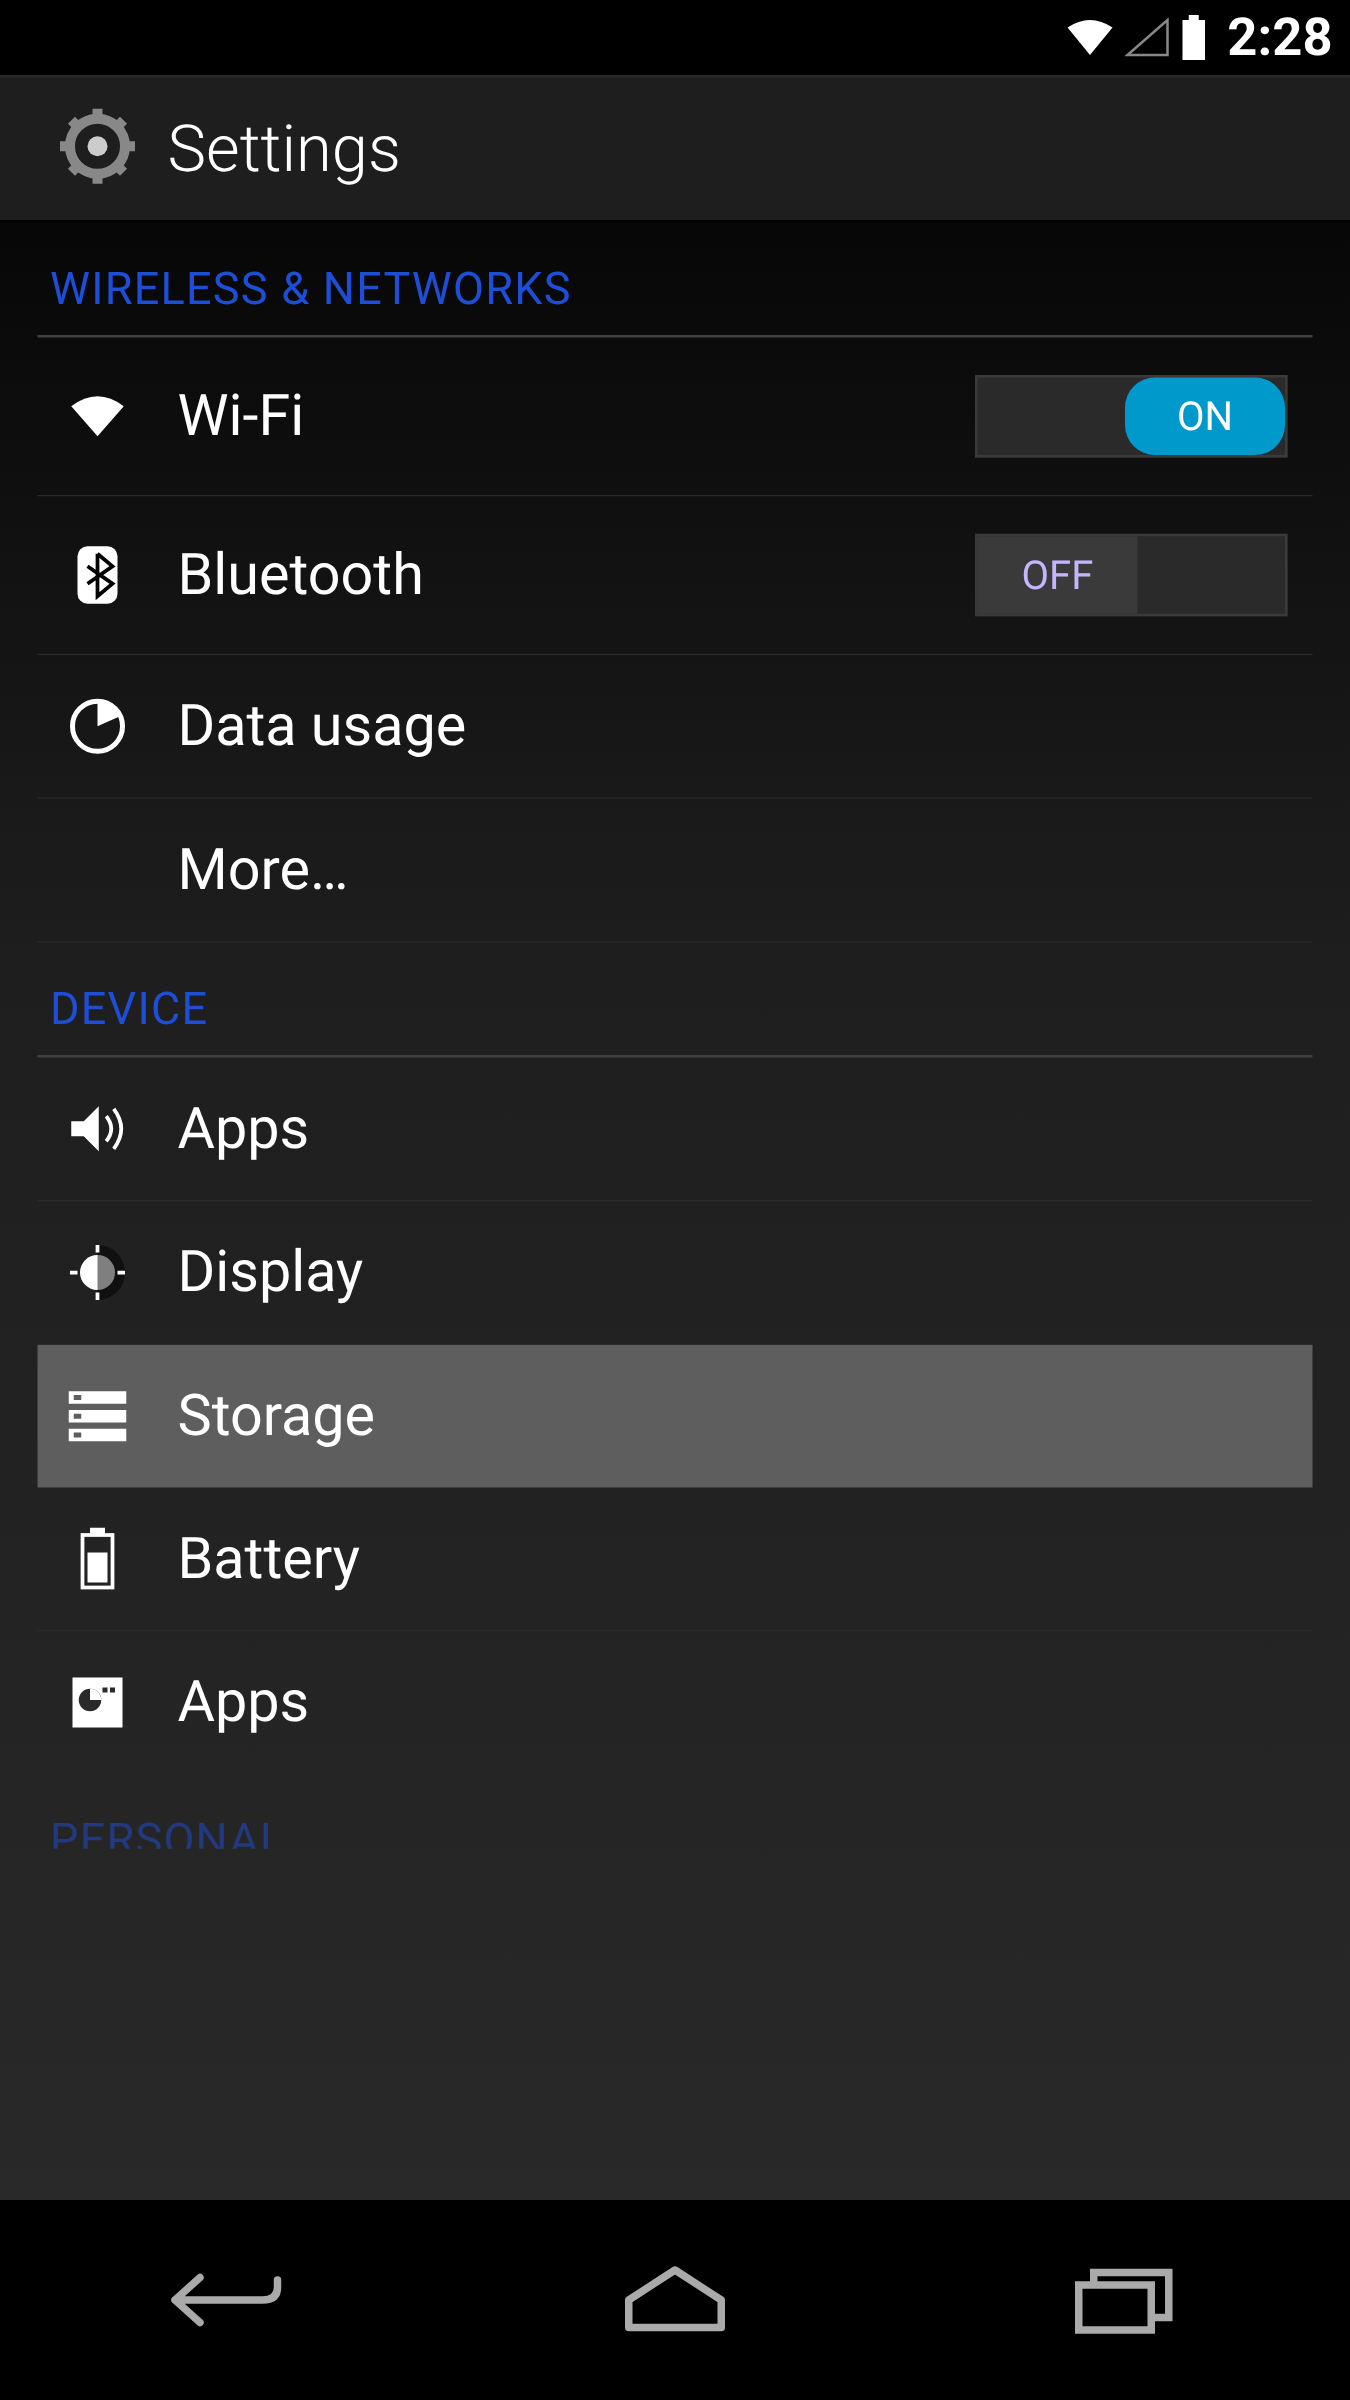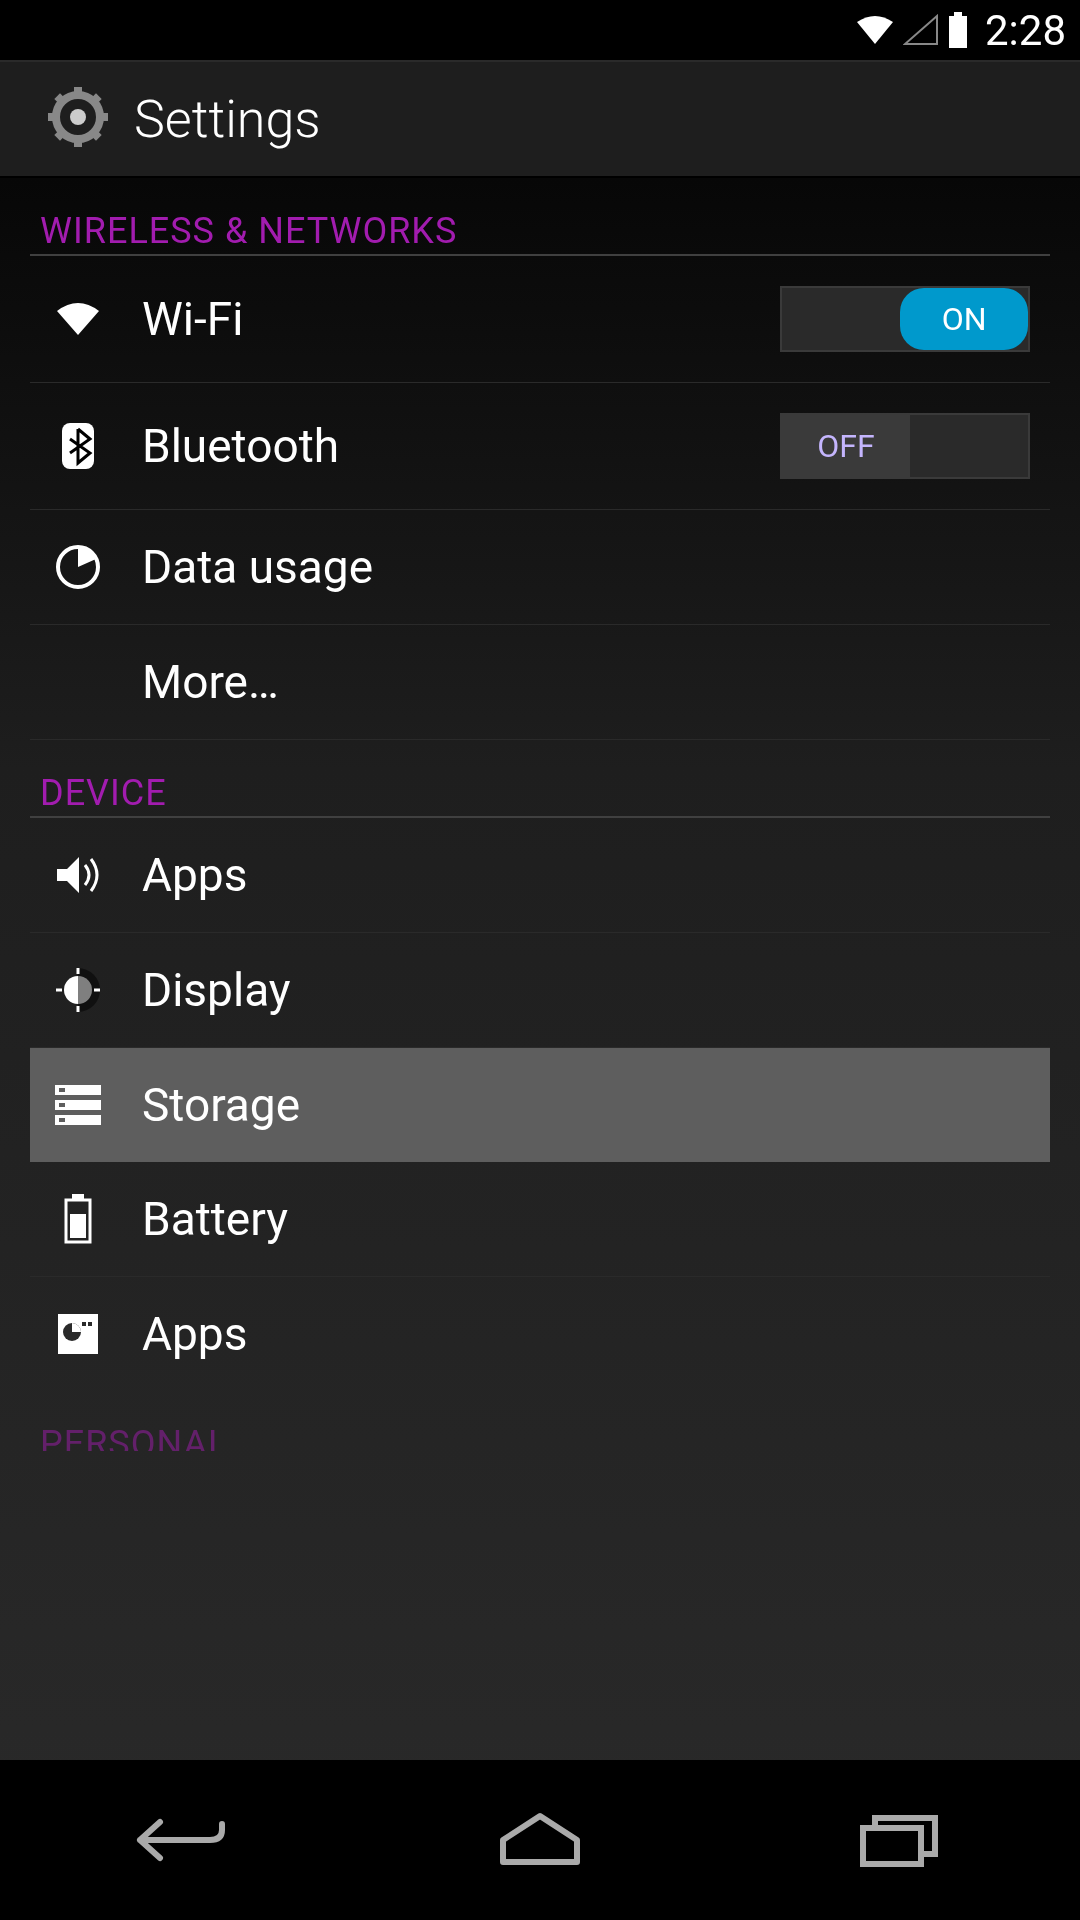--- a/index.html
+++ b/index.html
@@ -20,21 +20,21 @@
       background: #000;
       display: flex;
       align-items: center;
       justify-content: flex-end;
       padding: 0 14px;
       gap: 8px;
     }
     .status-time {
       color: #fff;
       font-size: 42px;
-      font-weight: 400;
+      font-weight: 700;
       margin-left: 8px;
     }
     .status-icon {
       display: inline-flex;
       align-items: center;
     }
     .header {
       height: 118px;
       background: #1e1e1e;
       display: flex;
@@ -48,25 +48,25 @@
       font-size: 52px;
       font-weight: 300;
       margin-left: 24px;
     }
     .content {
       height: 1580px;
       overflow: hidden;
       padding: 0 30px;
     }
     .section-title {
-      color: #a21caf;
+      color: #1d4ed8;
       font-size: 36px;
       font-weight: 400;
       letter-spacing: 1px;
-      padding: 32px 10px 2px;
+      padding: 32px 10px 16px;
       border-bottom: 2px solid #404040;
     }
     .section-title.partial {
       opacity: 0.5;
       overflow: hidden;
       max-height: 60px;
       border-bottom: none;
     }
     .settings-item {
       display: flex;

